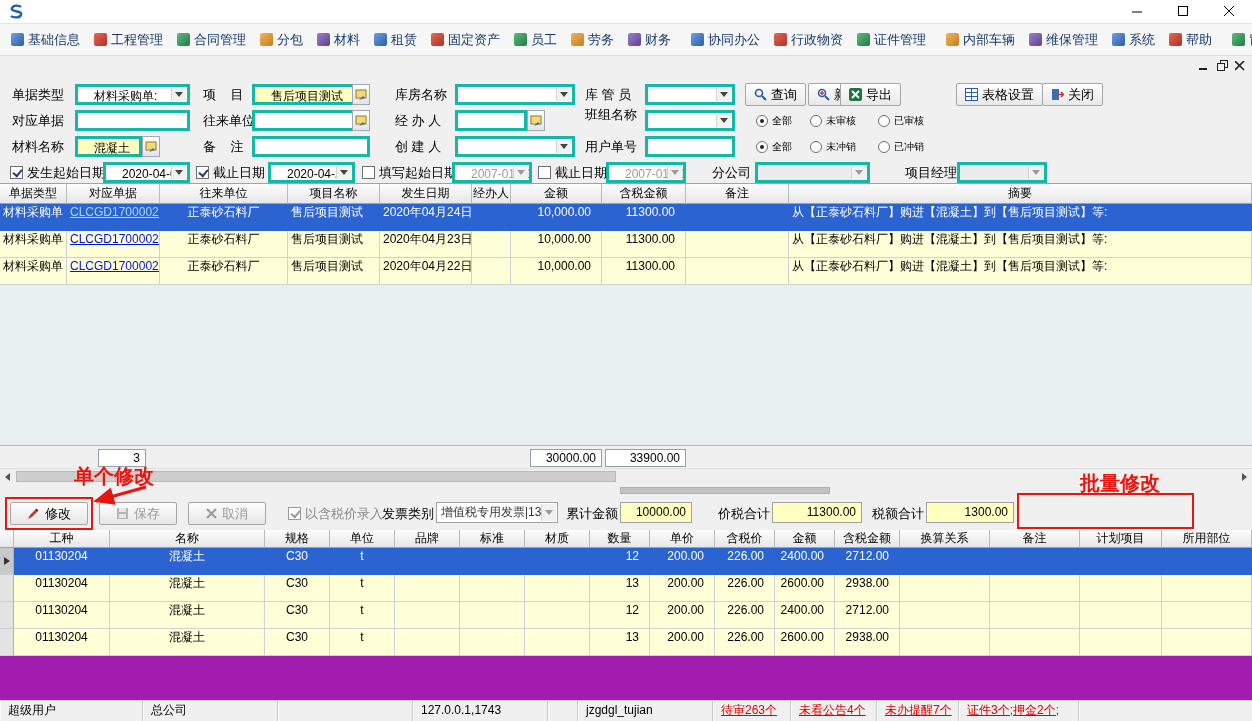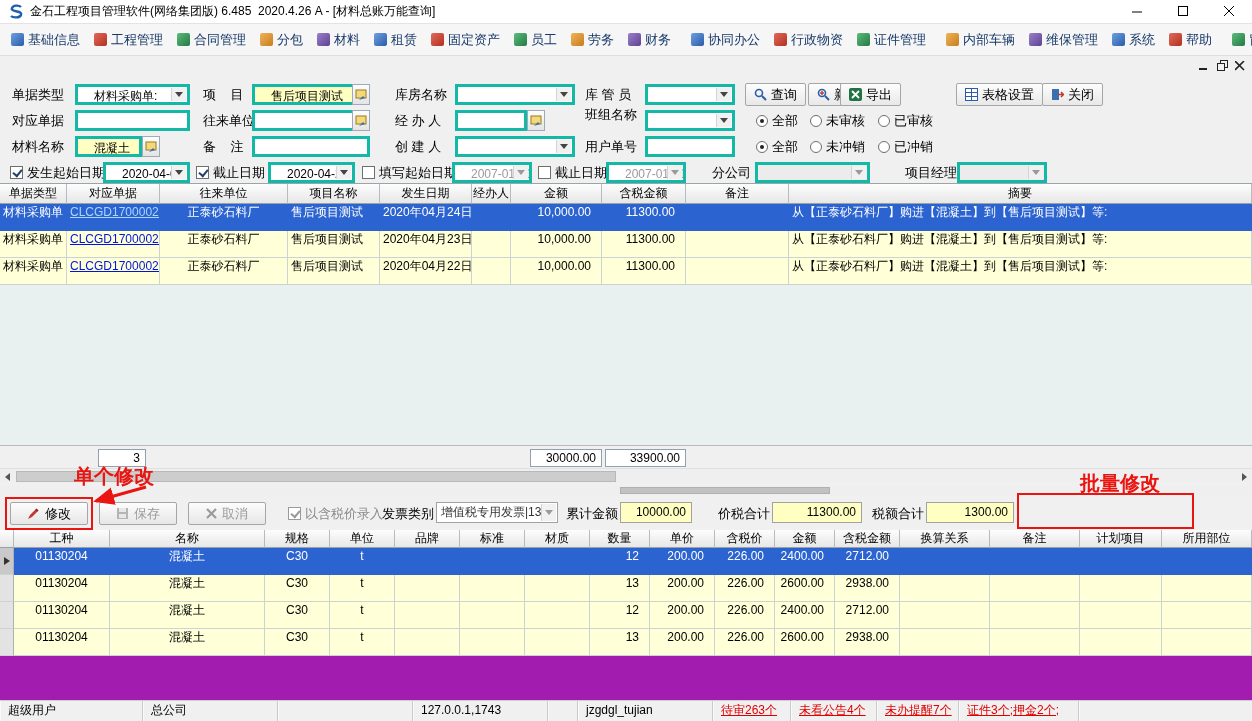--- a/index.html
+++ b/index.html
@@ -24,21 +24,21 @@
 
 .filter{left:0;top:56px;width:1252px;height:127px;background:#f0f0f0}
 .lab{position:absolute;white-space:pre;line-height:21px;font-size:13px}
 .field{position:absolute;height:21px;background:#fff;border:3px solid #14b8a6;line-height:19px;padding:0 16px;overflow:hidden;white-space:nowrap}
 .field.yellow{background:#ffffc2}
 .field.disabled{background:#ececec;color:#8a8a8a}
 .arrow-zone{position:absolute;right:1px;top:1px;bottom:1px;width:15px;background:#f1f1f1;border-left:1px solid #d4d4d4;display:flex;align-items:center;justify-content:center}
 .tri{width:0;height:0;border-left:4px solid transparent;border-right:4px solid transparent;border-top:5px solid #444}
 .lookup{position:absolute;width:18px;height:21px;background:linear-gradient(#fdfdfd,#e4e4e4);border:1px solid #9dabb9;display:flex;align-items:center;justify-content:center}
 .btn{position:absolute;height:23px;background:linear-gradient(#fdfdfd,#e8e8e8);border:1px solid #a6a6a6;border-radius:2px;display:flex;align-items:center;justify-content:center;gap:4px;padding:0 8px;font-size:13px;white-space:nowrap}
-.radio{position:absolute;display:flex;align-items:center;gap:4px;height:21px;font-size:13px}
+.radio{position:absolute;display:flex;align-items:center;gap:4px;height:21px;font-size:10px}
 .rdot{width:12px;height:12px;border:1px solid #6e6e6e;border-radius:50%;background:#fff;position:relative;flex:none}
 .rdot.sel::after{content:"";position:absolute;left:3px;top:3px;width:4px;height:4px;border-radius:50%;background:#222}
 .cbwrap{position:absolute;display:flex;align-items:center;gap:4px;height:21px;font-size:13px}
 .cb{width:13px;height:13px;border:1px solid #6e6e6e;background:#fff;position:relative;flex:none;display:inline-block}
 .cb.on::after{content:"";position:absolute;left:2px;top:2px;width:7px;height:4px;border-left:2px solid #24406e;border-bottom:2px solid #24406e;transform:rotate(-50deg)}
 .cb.gray{border-color:#9a9a9a}.cb.gray::after{border-color:#9a9a9a}
 .mdi{position:absolute;width:16px;height:15px;display:flex;align-items:center;justify-content:center}
 
 .mgrid{left:0;top:183px;width:1252px;height:262px;background:#e9f1f0;border-top:1px solid #9aa5aa;overflow:hidden}
 .ghead{display:flex;height:20px}
@@ -84,21 +84,20 @@
 .redbox{position:absolute;border:2px solid #ea1410;pointer-events:none}
 .redtext{position:absolute;color:#ea1410;font-weight:bold;font-size:20px;white-space:nowrap}
 </style>
 </head>
 <body>
 
 <div class="abs titlebar">
   <svg width="16" height="16" style="margin-left:8px">
       <path d="M13 3c-2-2-8-2-9 1-1 2 2 3 5 3.5 3 .5 5 1.5 4 3.5-1 3-8 3-10 1" fill="none" stroke="#1e5fb0" stroke-width="2.4"></path>
     </svg>
-  <span class="title-text">金石工程项目管理软件(网络集团版) 6.485  2020.4.26 A - [材料总账万能查询]</span>
   <div class="win-btns">
     <div class="win-btn">
         <svg width="11" height="11">
           <line x1="0" y1="6" x2="10" y2="6" stroke="#000" stroke-width="1"></line>
         </svg>
       </div>
     <div class="win-btn">
         <svg width="11" height="11">
           <rect x="0.5" y="0.5" width="9" height="9" fill="none" stroke="#000"></rect>
         </svg>

